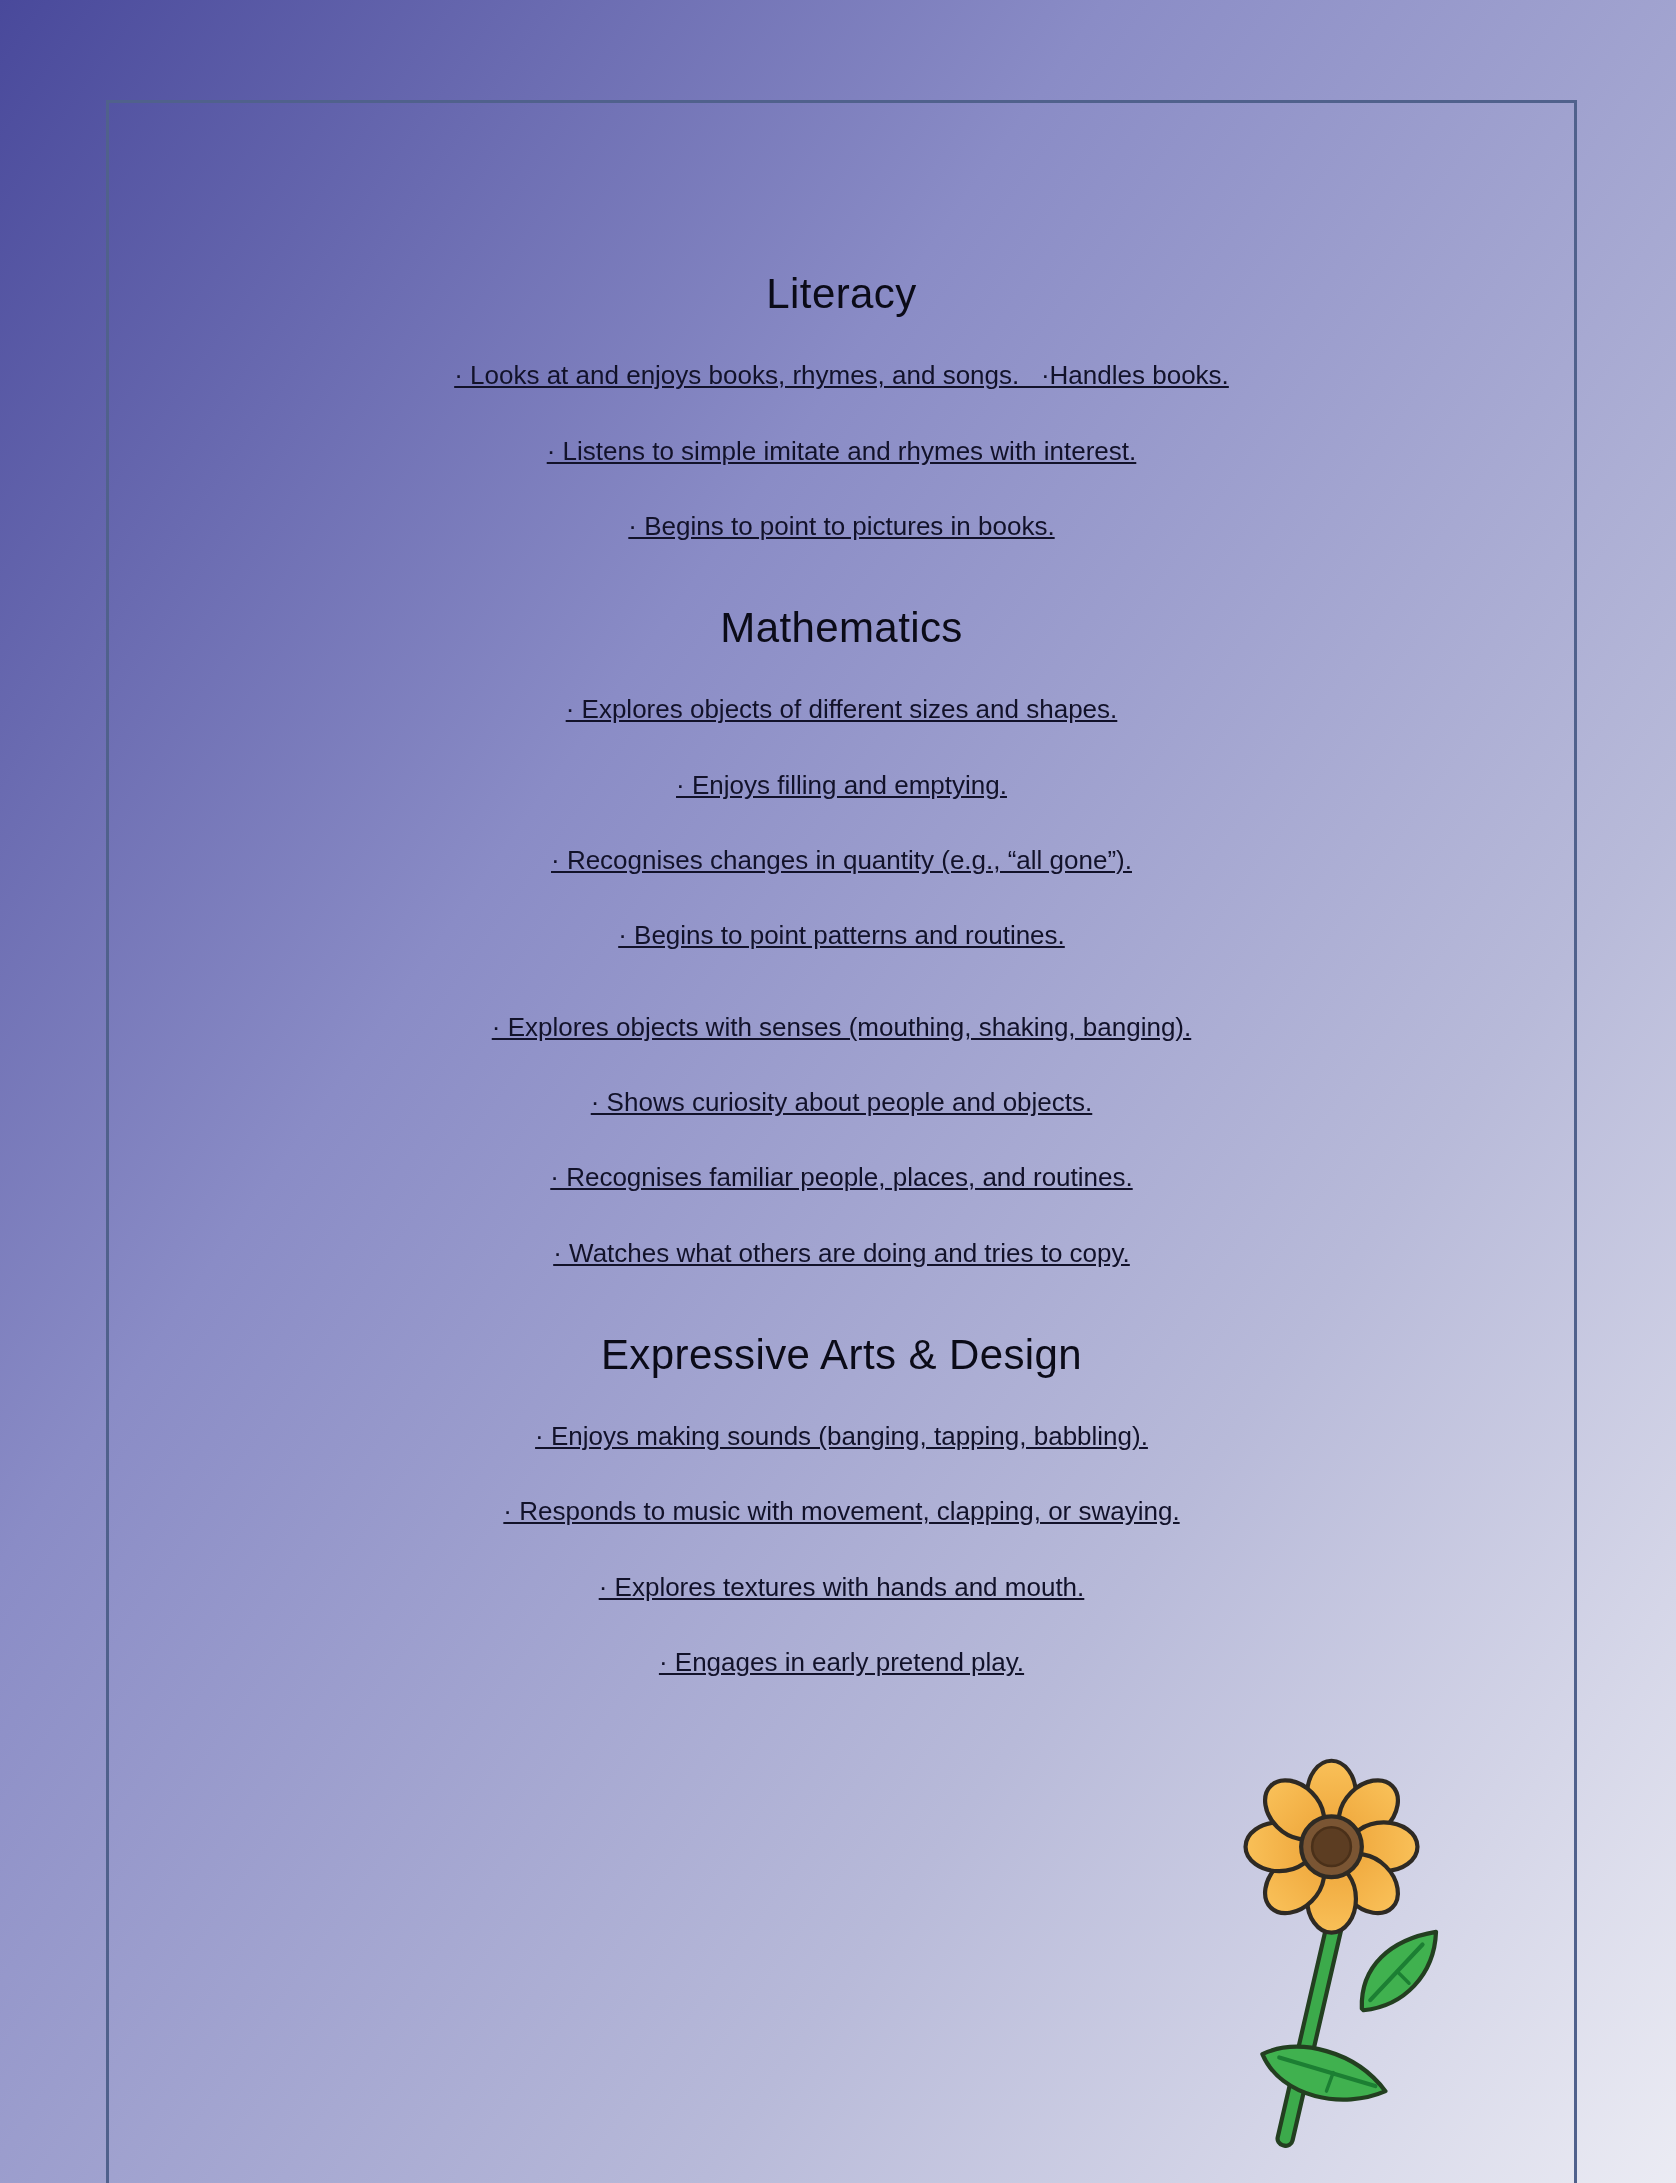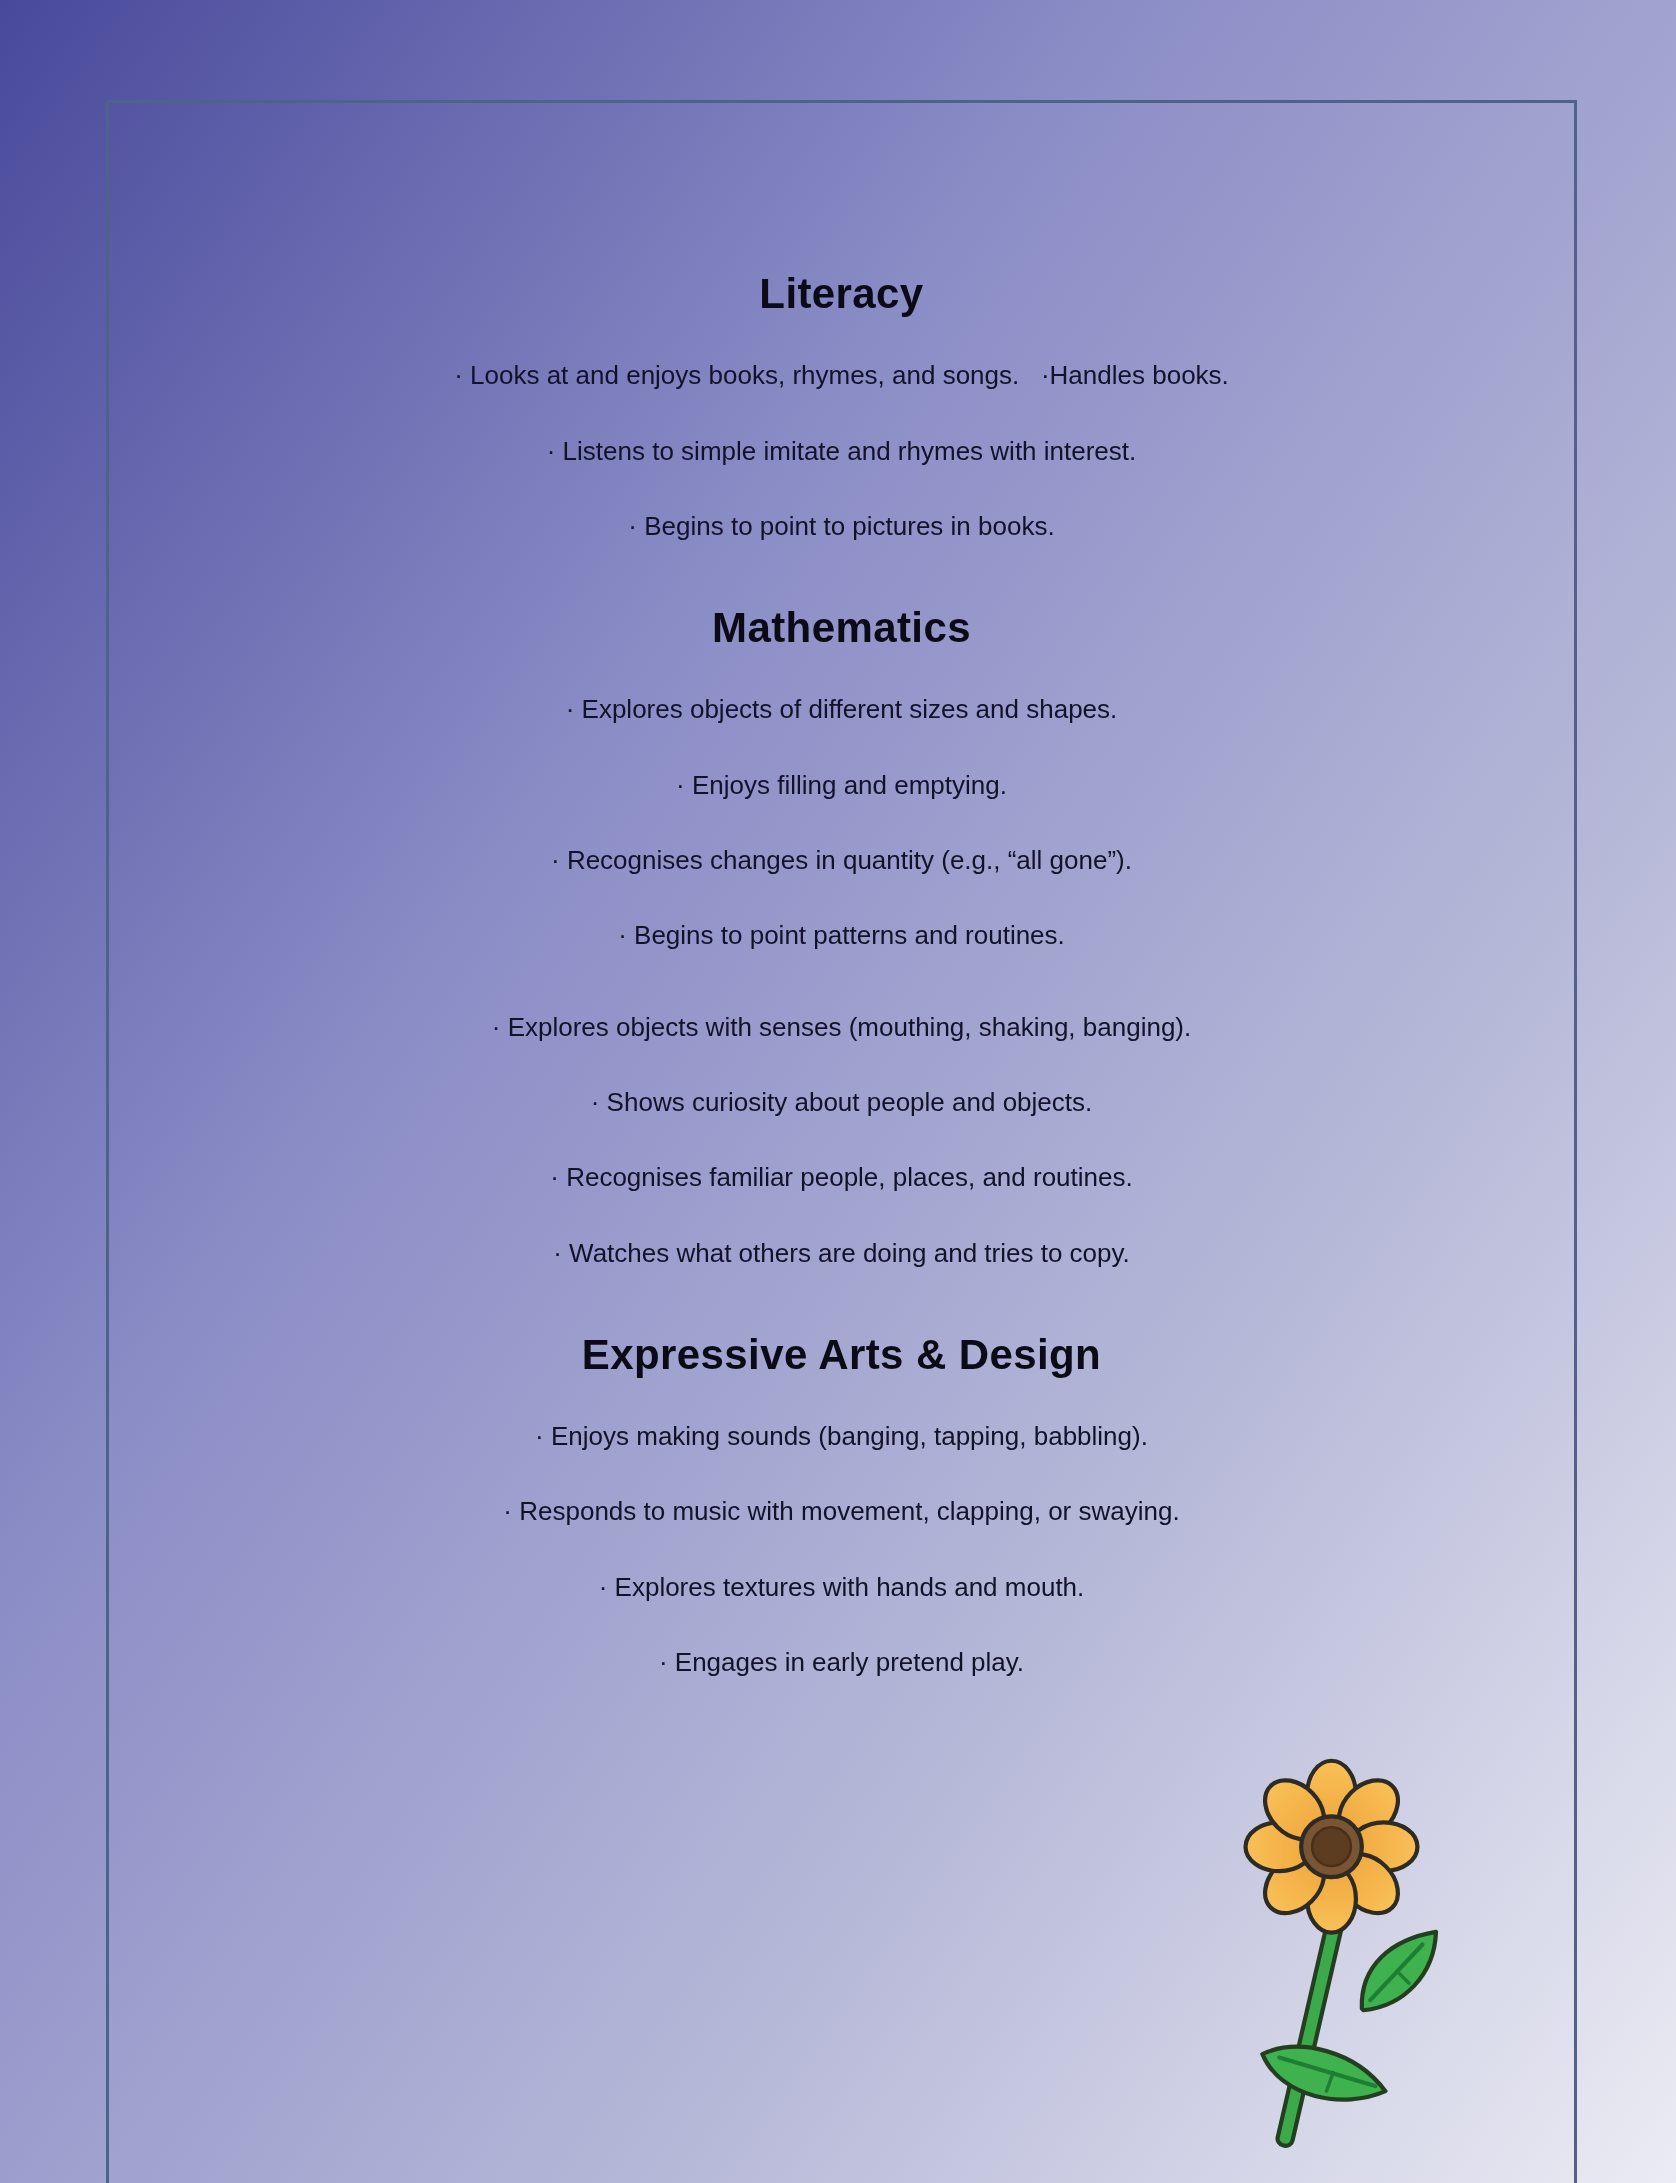--- a/index.html
+++ b/index.html
@@ -21,32 +21,33 @@
   .content {
     position: absolute; inset: 0;
     padding-top: 166px;
     text-align: center;
     color: #0F0F22;
   }
   section { margin: 0; }
   section + section { margin-top: 61px; }
   .title {
     font-size: 42px;
-    font-weight: 700;
+    font-weight: 400;
     line-height: 1.2;
     margin: 0 0 41px 0;
     color: #0B0B18;
     letter-spacing: 0.4px;
   }
   .bullet {
     font-size: 26px;
     line-height: 1.2;
     margin: 0 0 44px 0;
     white-space: pre-wrap;
     color: #12122A;
+    text-decoration: underline;
   }
   .bullet:last-child { margin-bottom: 0; }
   .flower {
     position: absolute;
     left: 1205px; top: 1754px;
     width: 253px; height: 413px;
   }
 </style>
 </head>
 <body>

